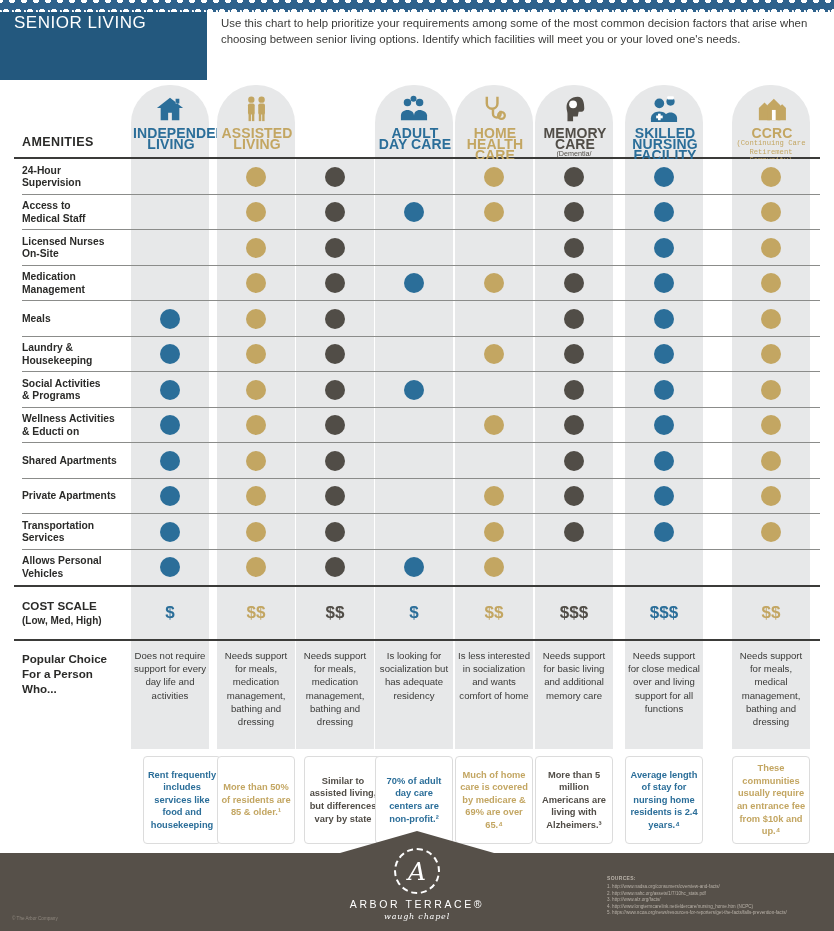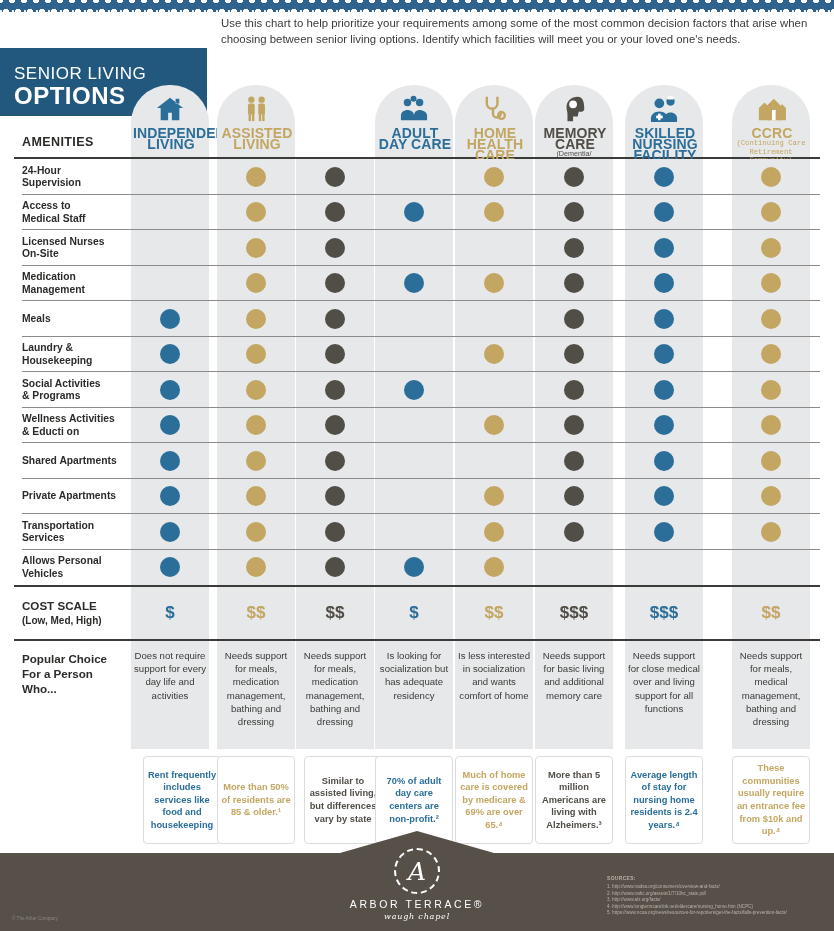--- a/index.html
+++ b/index.html
@@ -19,22 +19,21 @@
       radial-gradient(circle at 12px 0, #ffffff 3px, transparent 3.5px),
       radial-gradient(circle at 6px 12px, #ffffff 3px, transparent 3.5px),
       radial-gradient(circle at 0 12px, #ffffff 2px, transparent 2.5px);
     background-size: 12px 12px;
   }
   
   .header-wrap { position: absolute; top: 12px; left: 0; width: 834px; height: 57px; }
   .title-block {
     position: absolute; left: 0; top: 0; width: 207px; height: 68px;
     background: #23587e; color: #ffffff;
-    padding: 16px 0 0 14px;
-    margin-top: 36px;
+    padding: 1px 0 0 14px;
   }
   .title-line1 { font-size: 17px; letter-spacing: .5px; font-weight: 400; line-height: 19px; }
   .title-line2 { font-size: 24px; letter-spacing: .5px; font-weight: 700; line-height: 26px; }
   .intro {
     position: absolute; left: 221px; top: 4px; width: 600px;
     font-size: 11.4px; line-height: 15.6px; color: #3a3a38;
   }
   
   .chart { position: absolute; top: 75px; left: 0; width: 834px; }
   .colhead-row { position: relative; height: 82px; }
@@ -128,21 +127,20 @@
   }
 </style>
 </head>
 <body>
 
 <div class="pattern-band"></div>
 
 <div class="header-wrap">
   <div class="title-block">
     <div class="title-line1">SENIOR LIVING</div>
-    <div class="title-line2">OPTIONS</div>
   </div>
   <div class="intro">Use this chart to help prioritize your requirements among some of the most common decision factors that arise when choosing between senior living options. Identify which facilities will meet you or your loved one's needs.</div>
 </div>
 
 <div class="chart">
 
   <div class="colhead-row" id="colhead-row">
     <div class="amenities-label">AMENITIES</div>
   <div class="col-head" style="left: 131px;">
         <div class="icon">

